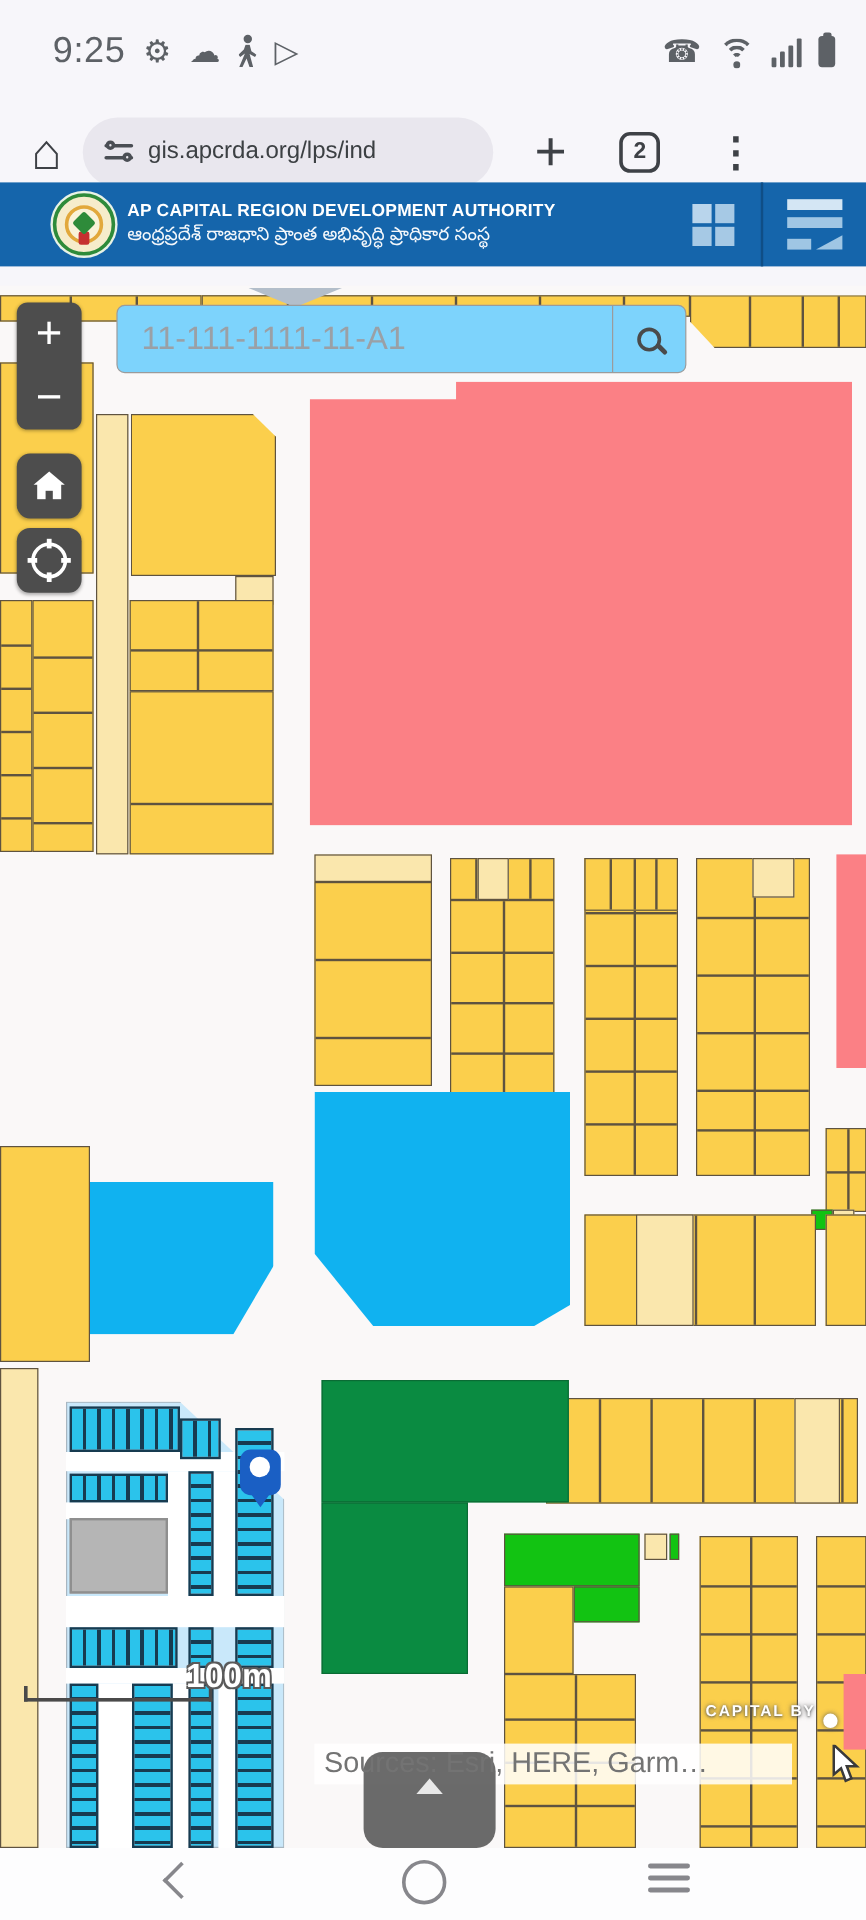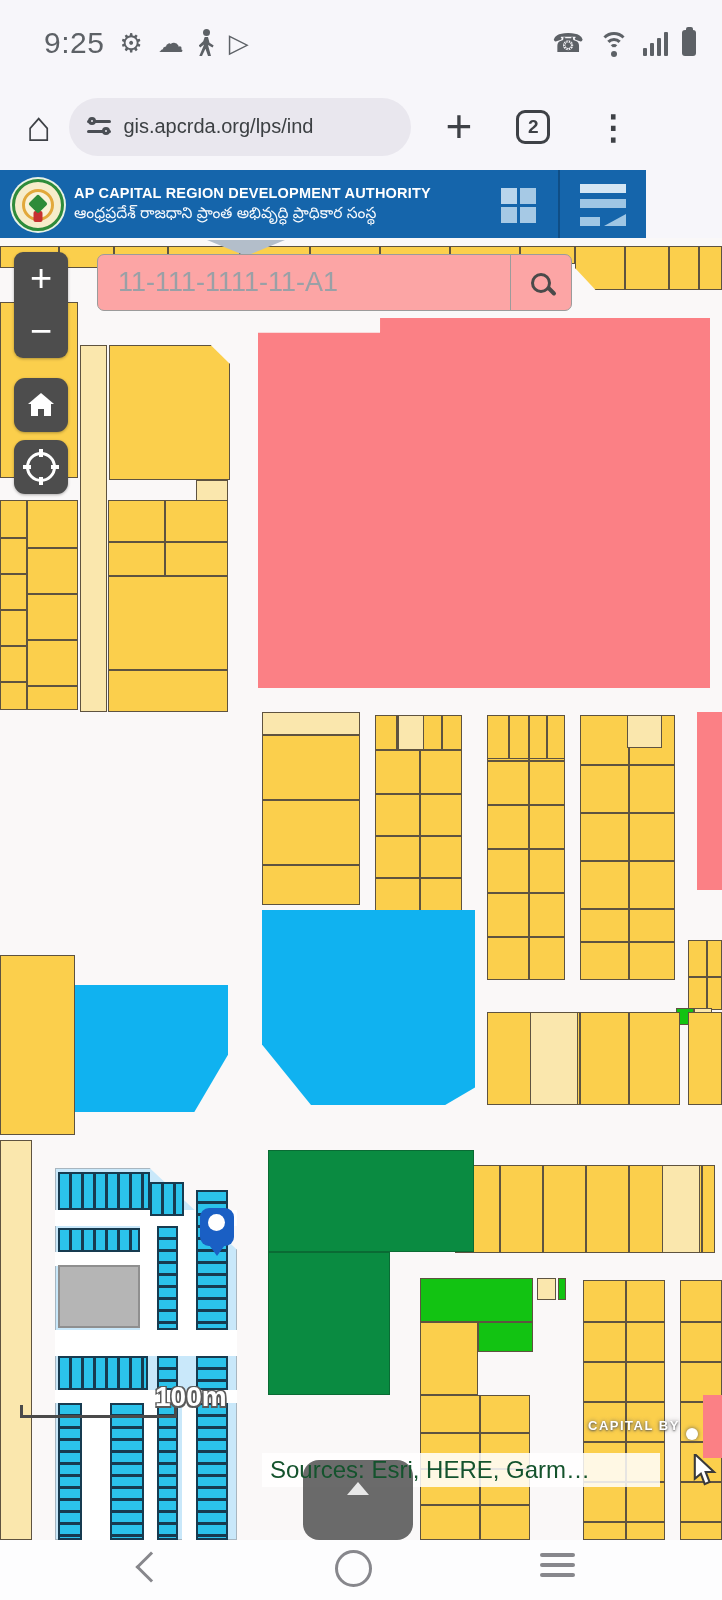--- a/index.html
+++ b/index.html
@@ -48,22 +48,22 @@
   .tune b { position:absolute; width:8px; height:8px; border:3px solid #4a4e54; border-radius:50%;
     background:var(--pillbg); }
   .tune b.k1 { top:1px; left:1px; } .tune b.k2 { top:11px; right:1px; }
   .urltext { font-size:20px; color:var(--pilltext); white-space:nowrap; overflow:hidden; }
   .tb-plus { font-size:46px; font-weight:300; color:#3e4146; margin-left:34px; line-height:0.8; }
   .tb-tabs { margin-left:44px; width:34px; height:34px; border:3px solid #3e4146; border-radius:9px;
     display:flex; align-items:center; justify-content:center; font-size:19px; font-weight:700; color:#3e4146; }
   .tb-menu { margin-left:46px; font-size:34px; color:#3e4146; font-weight:700; letter-spacing:0; }
 
   
-  .appheader { position:absolute; top:170px; left:0; width:646px; height:70px;
-    background:var(--hblue); display:flex; align-items:center; }
+  .appheader { position:absolute; top:152px; left:0; width:722px; height:70px;
+    background:var(--hblue); display:flex; align-items:center;padding-left:32px; }
   .logo { position:relative; width:52px; height:52px; margin-left:12px; flex:none;
     border-radius:50%; background:#F6ECCB; border:3px solid #2E8B3A;
     box-shadow:0 0 0 2px #e8f2e6; }
   .logo::before { content:''; position:absolute; inset:7px; border-radius:50%;
     border:3px solid #E2A83B; background:#F9F2D8; }
   .logo::after { content:''; position:absolute; left:50%; top:50%; width:14px; height:14px;
     transform:translate(-50%,-58%) rotate(45deg); background:#2E8B3A; border-radius:2px; }
   .logo i { position:absolute; left:50%; bottom:6px; transform:translateX(-50%);
     width:9px; height:11px; background:#C63030; border-radius:2px; }
   .htext { margin-left:10px; color:#fff; }
@@ -122,21 +122,21 @@
     background:#fff; }
   .house i { position:absolute; top:16px; left:10px; width:6px; height:8px; background:var(--btn); z-index:2; }
   .loc { position:relative; width:30px; height:30px; border:3.5px solid #fff; border-radius:50%; }
   .loc i { position:absolute; background:#fff; }
   .loc .n { top:-6px; left:10px; width:3.5px; height:8px; }
   .loc .s { bottom:-6px; left:10px; width:3.5px; height:8px; }
   .loc .w { left:-6px; top:10px; width:8px; height:3.5px; }
   .loc .e { right:-6px; top:10px; width:8px; height:3.5px; }
 
   .searchbox { position:absolute; left:97px; top:16px; width:475px; height:57px;
-    background:#fca5a5; border:1.5px solid #9B9B9B; border-radius:7px; display:flex; }
+    background:#7dd3fc; border:1.5px solid #9B9B9B; border-radius:7px; display:flex; }
   .searchbox input { flex:1; border:none; outline:none; font-size:27px; padding:0 20px;
     color:#555; background:transparent; font-family:"Liberation Sans", sans-serif; }
   .searchbox input::placeholder { color:#9AA0A6; opacity:1; }
   .sdiv { width:1.5px; background:#9B9B9B; }
   .sbtn { width:60px; display:flex; align-items:center; justify-content:center; }
   .mag { position:relative; width:20px; height:20px; border:3px solid #4A4A4A; border-radius:50%; }
   .mag::after { content:''; position:absolute; width:11px; height:4px; background:#4A4A4A;
     border-radius:2px; transform:rotate(45deg); right:-9px; bottom:-3px; }
 
   .pin { position:absolute; left:200px; top:970px; width:34px; height:52px; }
@@ -155,21 +155,21 @@
   .coords { position:absolute; left:15px; top:1194px; height:32px; background:rgba(105,105,105,0.88);
     color:#fff; font-size:23px; display:flex; align-items:center; padding:0 10px; }
 
   .attrib-strip { position:absolute; left:262px; top:1215px; width:398px; height:34px;
     background:rgba(255,255,255,0.85); z-index:3; }
   .attrib-tab { position:absolute; left:303px; top:1222px; width:110px; height:80px;
     background:rgba(75,75,75,0.82); border-radius:16px; z-index:4; }
   .attrib-tab i { position:absolute; left:50%; top:22px; transform:translateX(-50%); width:0; height:0;
     border-left:11px solid transparent; border-right:11px solid transparent;
     border-bottom:13px solid #E8E8E8; }
-  .attrib-text { position:absolute; left:270px; top:1218px; font-size:24px; color:#14532d; z-index:5;
+  .attrib-text { position:absolute; left:270px; top:1218px; font-size:24px; color:#737373; z-index:5;
     white-space:nowrap; }
 
   .poweredby { position:absolute; left:588px; top:1180px; font-size:13px; font-weight:700;
     letter-spacing:1.5px; color:#fff; z-index:3;
     text-shadow:0 0 4px rgba(90,90,90,0.9), 0 1px 2px rgba(80,80,80,0.8); }
   .esribrand { position:absolute; left:588px; top:1182px; font-size:52px; font-weight:700; color:#fff;
     letter-spacing:-1px; z-index:3;
     text-shadow:0 0 5px rgba(100,100,100,0.8), 0 2px 3px rgba(90,90,90,0.7); }
   .esridot { position:absolute; left:686px; top:1190px; width:12px; height:12px; border-radius:50%;
     background:#fff; z-index:3; box-shadow:0 0 4px rgba(90,90,90,0.9); }

